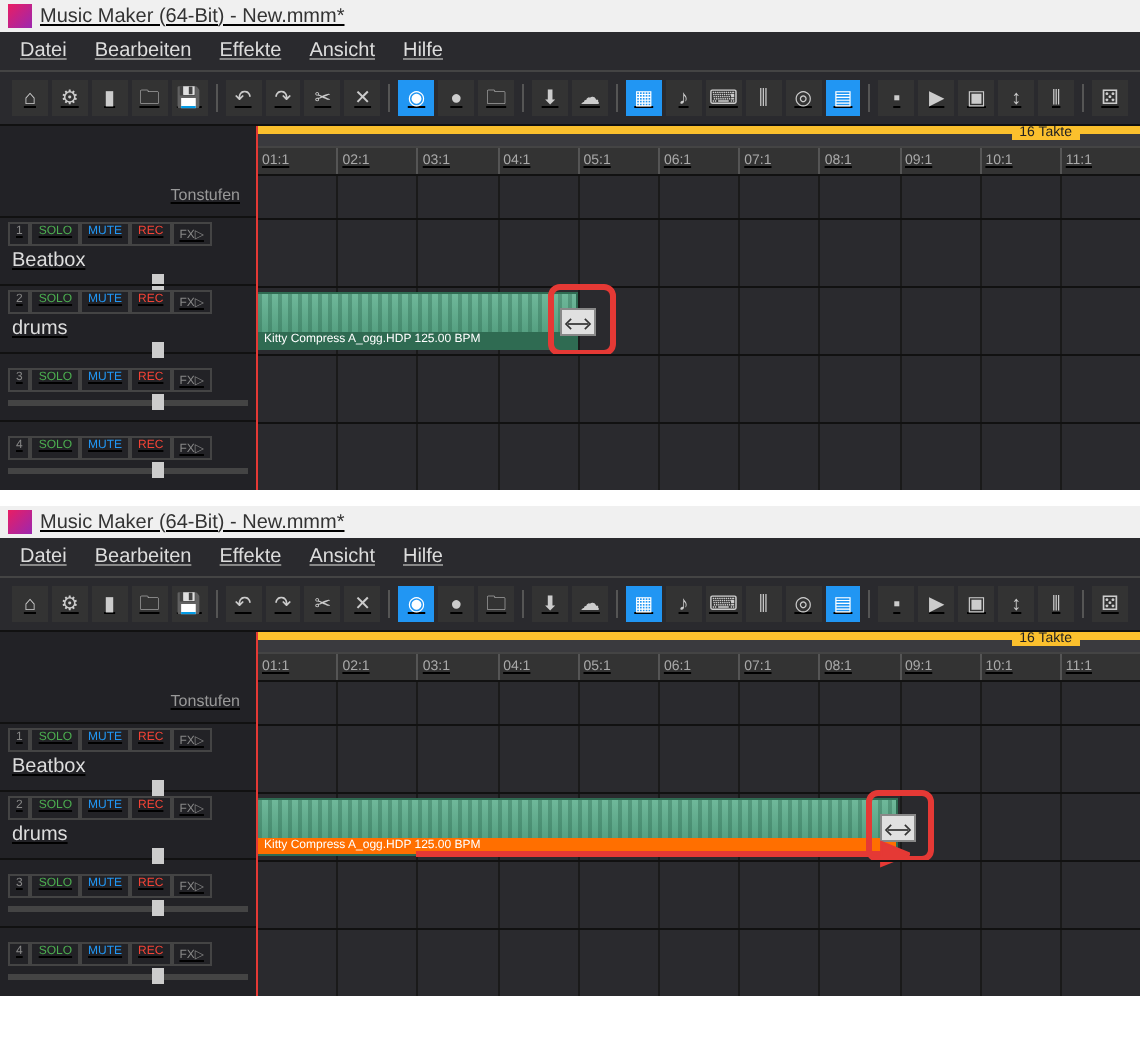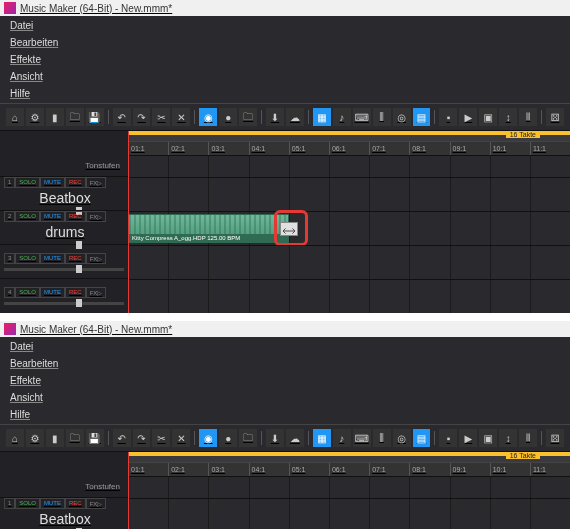--- a/index.html
+++ b/index.html
@@ -2,21 +2,21 @@
 <html><head>
 <meta charset="utf-8">
 <style>
 * { margin: 0; padding: 0; box-sizing: border-box; font-family: "Segoe UI", Arial, sans-serif; }
 body { background: #fff; width: 570px; }
 
 .app { background: #2a2a2e; display: flex; flex-direction: column; text-decoration: underline; }
 .titlebar { background: #f0f0f0; color: #333; font-size: 10px; padding: 2px 4px; display: flex; align-items: center; gap: 4px; }
 .app-icon { width: 12px; height: 12px; background: linear-gradient(135deg,#e91e63,#9c27b0); display: inline-block; }
 
-.menubar { background: #2a2a2e; display: flex; gap: 2px; font-size: 10px; color: #ddd; padding: 2px 4px; border-bottom: 1px solid #444; flex-direction: column; }
+.menubar { background: #2a2a2e; display: flex; gap: 2px; font-size: 10px; color: #ddd; padding: 2px 4px; border-bottom: 1px solid #444; }
 .menubar span { padding: 2px 6px; cursor: pointer; text-decoration: underline; text-decoration-color: #888; text-underline-offset: 1px; }
 
 .toolbar { background: #2a2a2e; display: flex; gap: 2px; padding: 4px 6px; border-bottom: 1px solid #111; align-items: center; }
 .tbtn { width: 18px; height: 18px; background: #333; display: flex; align-items: center; justify-content: center; color: #ccc; font-size: 10px; cursor: pointer; }
 .tbtn.active { background: #2196f3; color: #fff; }
 .tsep { width: 1px; height: 14px; background: #555; margin: 0 2px; }
 
 .main { display: flex; background: #000000; border-radius: 20px; }
 .sidebar { width: 128px; background: #222226; }
 .timeline { flex: 1; background: #2a2a2e; position: relative; }
@@ -27,21 +27,21 @@
 
 .ruler-ticks { height: 14px; background: #333; display: flex; color: #aaa; font-size: 7px; position: relative; border-top: 1px solid #444; }
 .tick { flex: 1; border-left: 1px solid #555; padding-left: 2px; line-height: 14px; }
 
 .tonstufen { color: #999; font-size: 8px; text-align: right; padding: 6px 8px; }
 
 .track-head { height: 34px; display: flex; flex-direction: column; justify-content: center; padding: 2px 4px; border-top: 1px solid #111; gap: 2px; }
 .track-btns { display: flex; gap: 0; }
 .track-btns span { font-size: 6px; padding: 1px 3px; border: 1px solid #444; }
 .solo { color: #4caf50; } .mute { color: #2196f3; } .rec { color: #f44336; } .fx { color: #888; }
-.track-name { color: #ddd; font-size: 14px; padding-left: 2px; text-align: center; }
+.track-name { color: #ddd; font-size: 10px; padding-left: 2px; }
 .track-slider { height: 3px; background: #444; margin-top: 2px; position: relative; }
 .track-slider::after { content: ""; width: 6px; height: 8px; background: #ccc; position: absolute; left: 60%; top: -3px; }
 
 .track-lane { height: 34px; border-top: 1px solid #111; display: flex; position: relative; }
 .cell { border-left: 1px solid #1a1a1a; flex: 1; }
 
 .clip { position: absolute; top: 2px; bottom: 2px; background: linear-gradient(#6fb89a,#4a9677); border: 1px solid #2f6b52; font-size: 7px; color: #144; overflow: hidden; }
 .clip .wave { position: absolute; inset: 0; opacity: 0.4; background: repeating-linear-gradient(90deg,#2f6b52 0 2px,transparent 2px 5px); }
 .clip-label { position: absolute; bottom: 0; left: 0; right: 0; font-size: 6px; color: #fff; padding: 1px 3px; white-space: nowrap; }
 .clip-label.orange { background: #ff6f00; }

